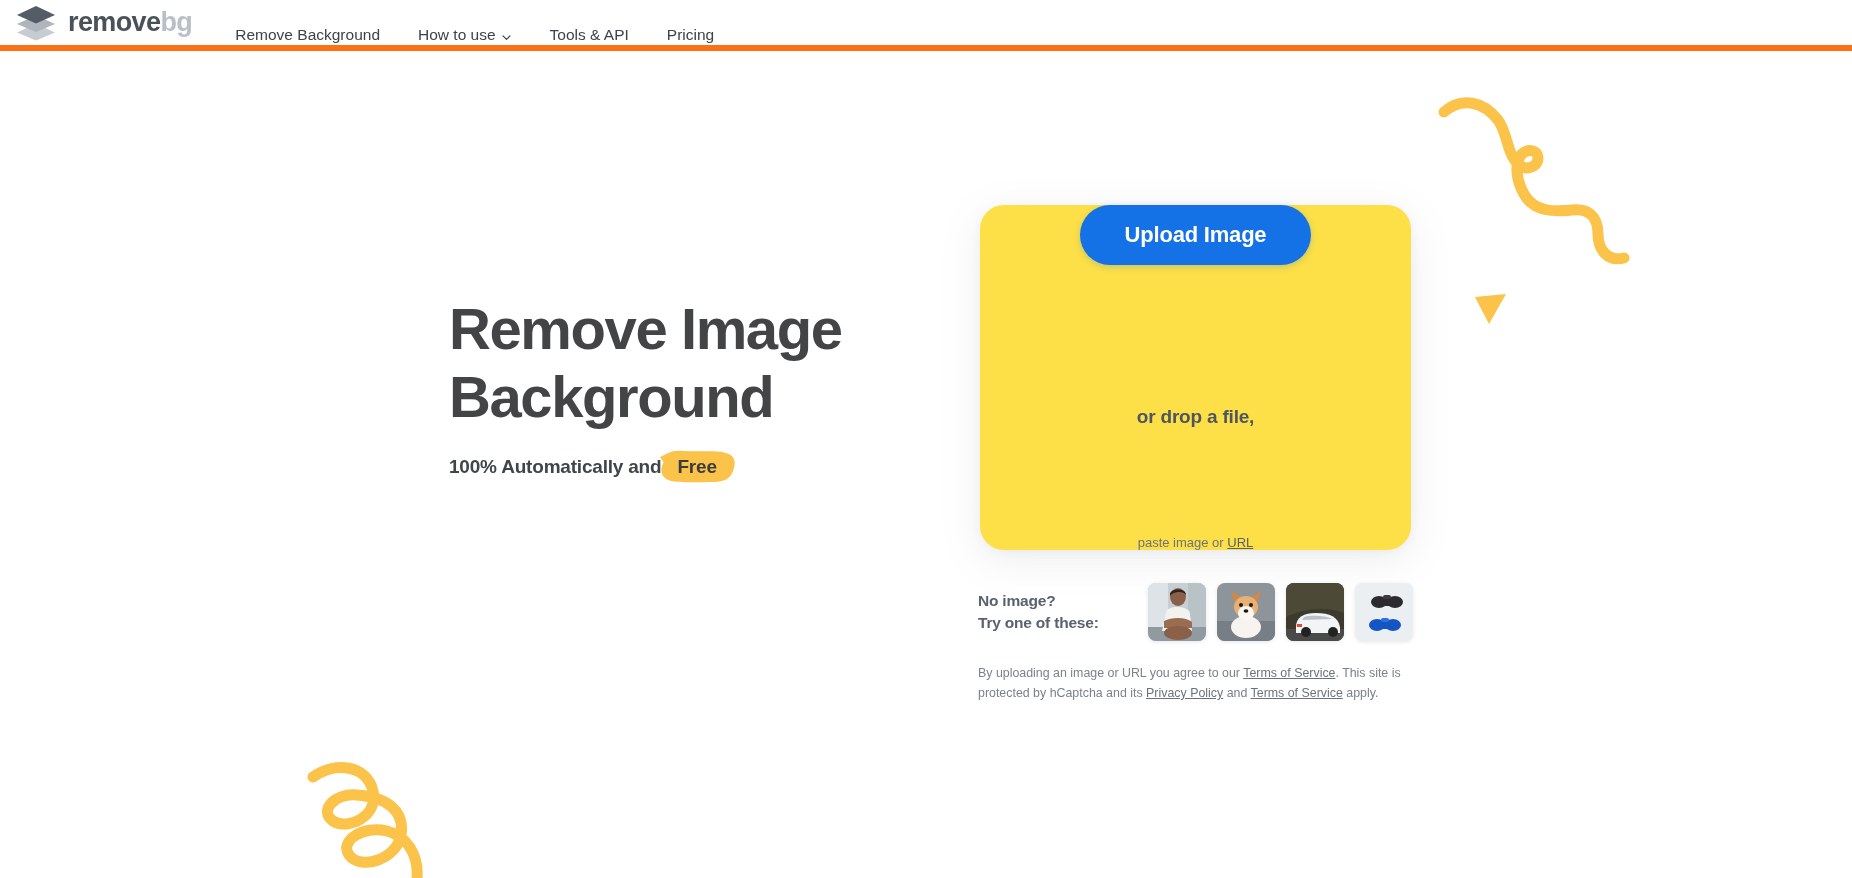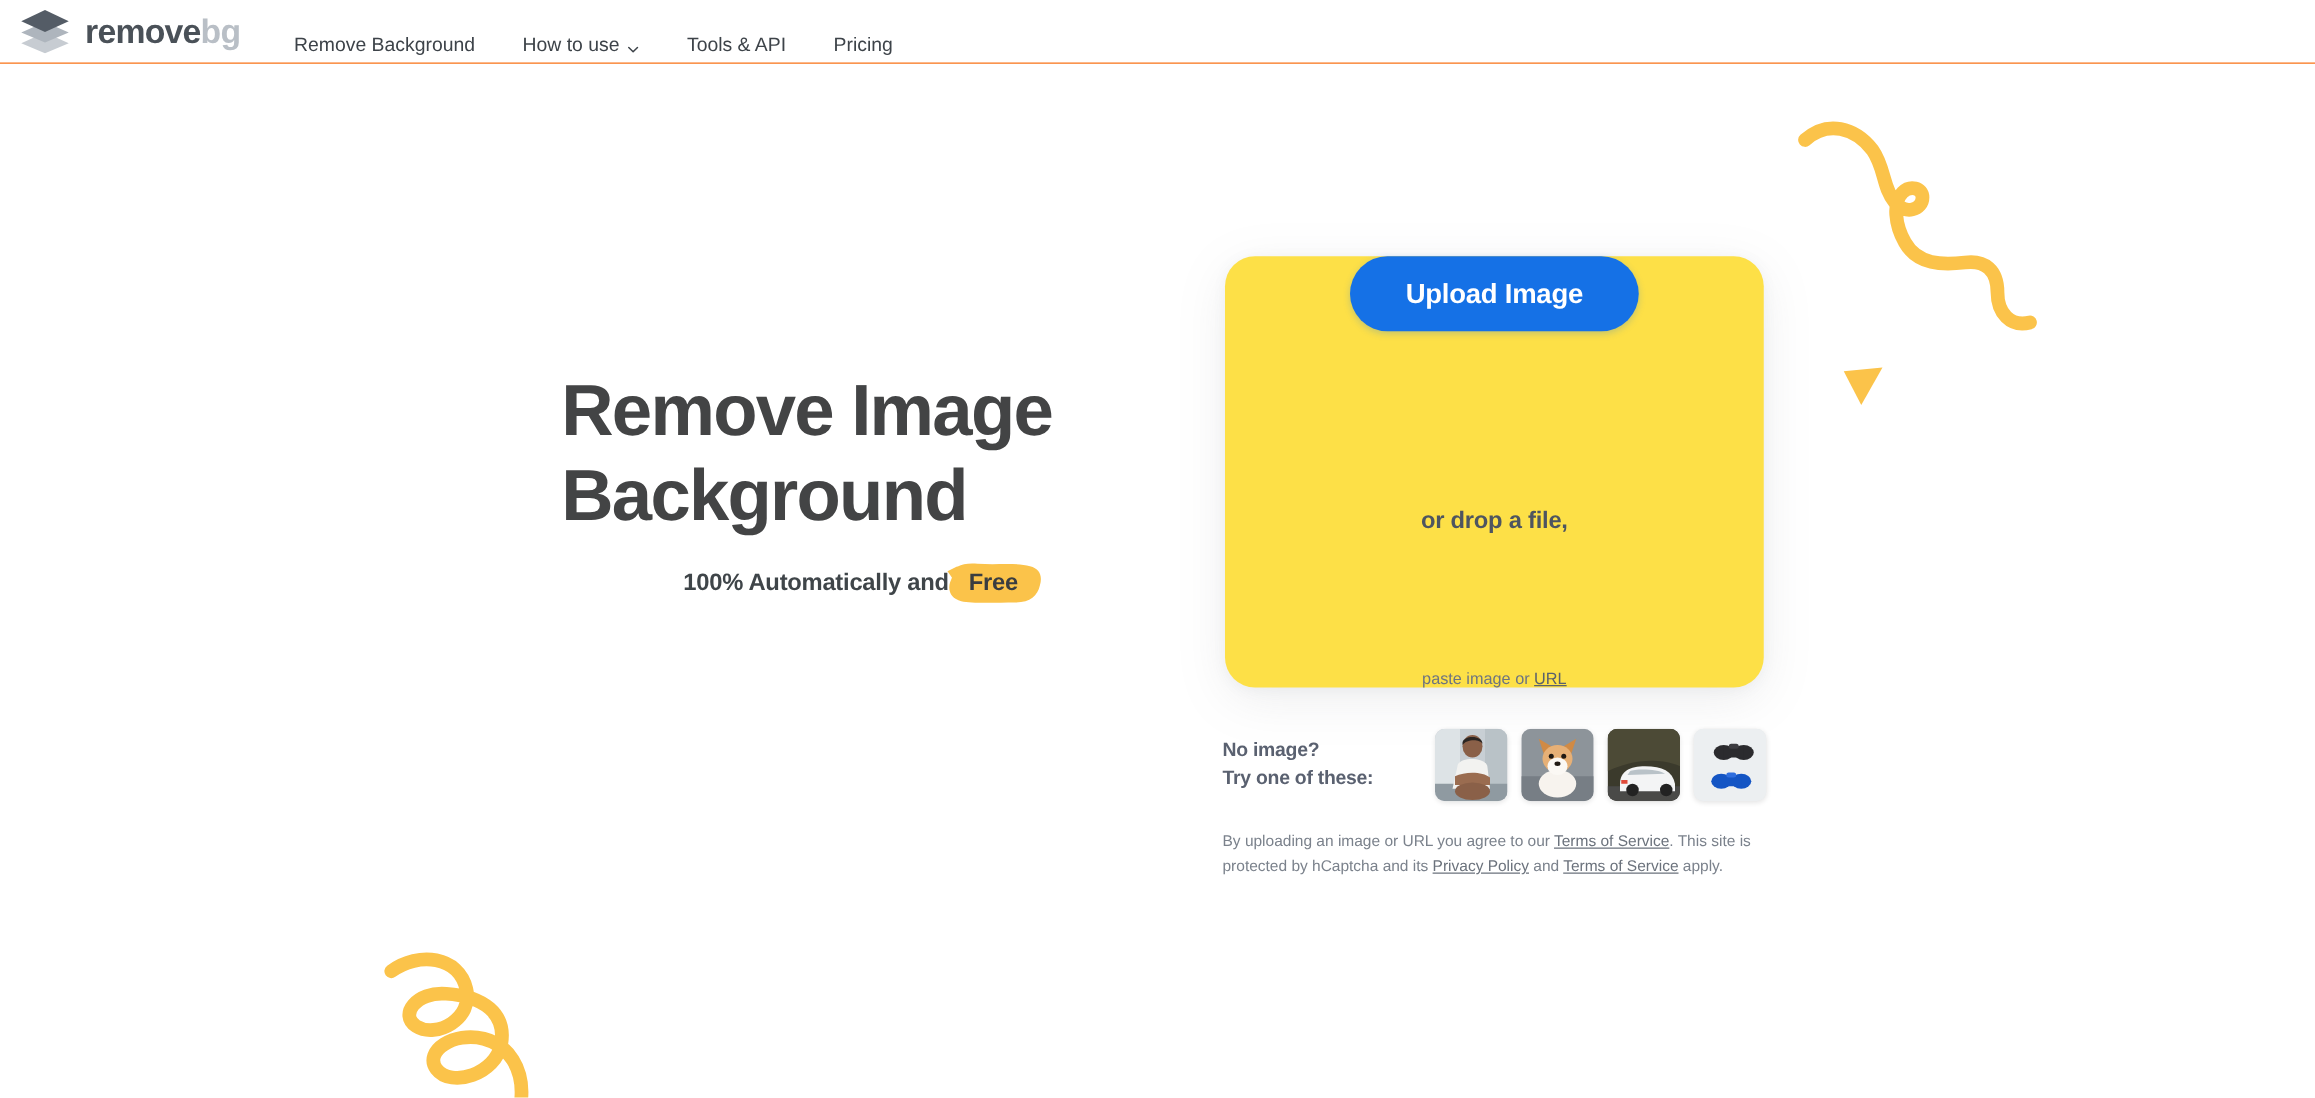--- a/index.html
+++ b/index.html
@@ -8,21 +8,21 @@
     background:#ffffff;
     font-family:"Liberation Sans", sans-serif;
     overflow:hidden;
   }
   .page { position:relative; width:1852px; height:878px; background:#fff; }
 
   
   .header {
     position:absolute; top:0; left:0; width:1852px; height:51px;
     background:#fff;
-    border-bottom:1px solid #f97316;
+    border-bottom:6px solid #f97316;
     display:flex; align-items:center;
     z-index:40;
   }
   .logo-wrap {
     display:flex; align-items:center; gap:10px;
     margin-left:14px; margin-right:24px;
     cursor:pointer;
   }
   .logo-mark { width:44px; height:36px; display:block; }
   .logo-text { font-size:27px; font-weight:700; letter-spacing:-0.6px; line-height:1; }
@@ -56,21 +56,21 @@
   
   .hero-left {
     position:absolute; left:449px; top:295px; width:470px; z-index:5;
   }
   .hero-title {
     font-size:58px; line-height:1.17; font-weight:700;
     color:#434445; letter-spacing:-1.4px;
   }
   .hero-sub-row {
     margin-top:25px; display:flex; align-items:center;
-    font-size:19px; font-weight:600; color:#3f4549; letter-spacing:-0.2px;justify-content:center;
+    font-size:19px; font-weight:600; color:#3f4549; letter-spacing:-0.2px;
   }
   .hl-wrap { position:relative; display:inline-block; margin-left:9px; }
   .hl-svg { position:absolute; left:-12px; top:-9px; z-index:0; }
   .hl-text { position:relative; z-index:1; padding:0 7px; color:#3a3d40; font-weight:700; }
 
   
   .upload-card {
     position:absolute; left:980px; top:205px; width:431px; height:345px;
     background:#fde047; border-radius:24px;
     box-shadow:0 10px 40px rgba(120,125,135,0.13), 0 2px 10px rgba(120,125,135,0.07);

